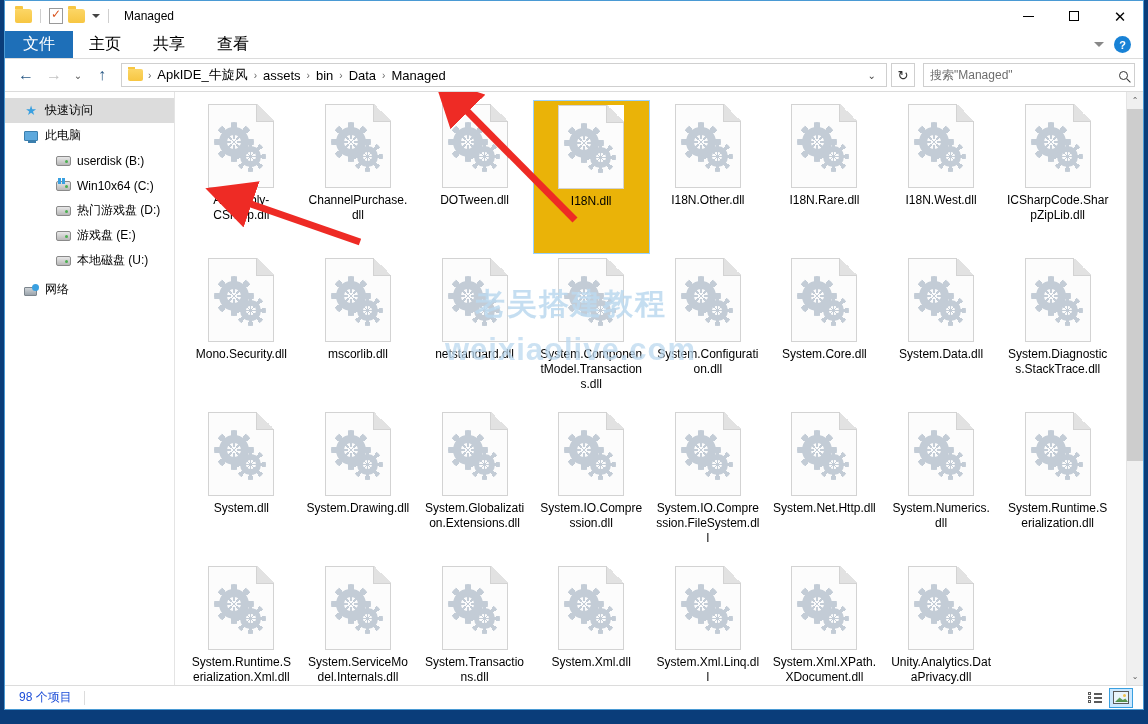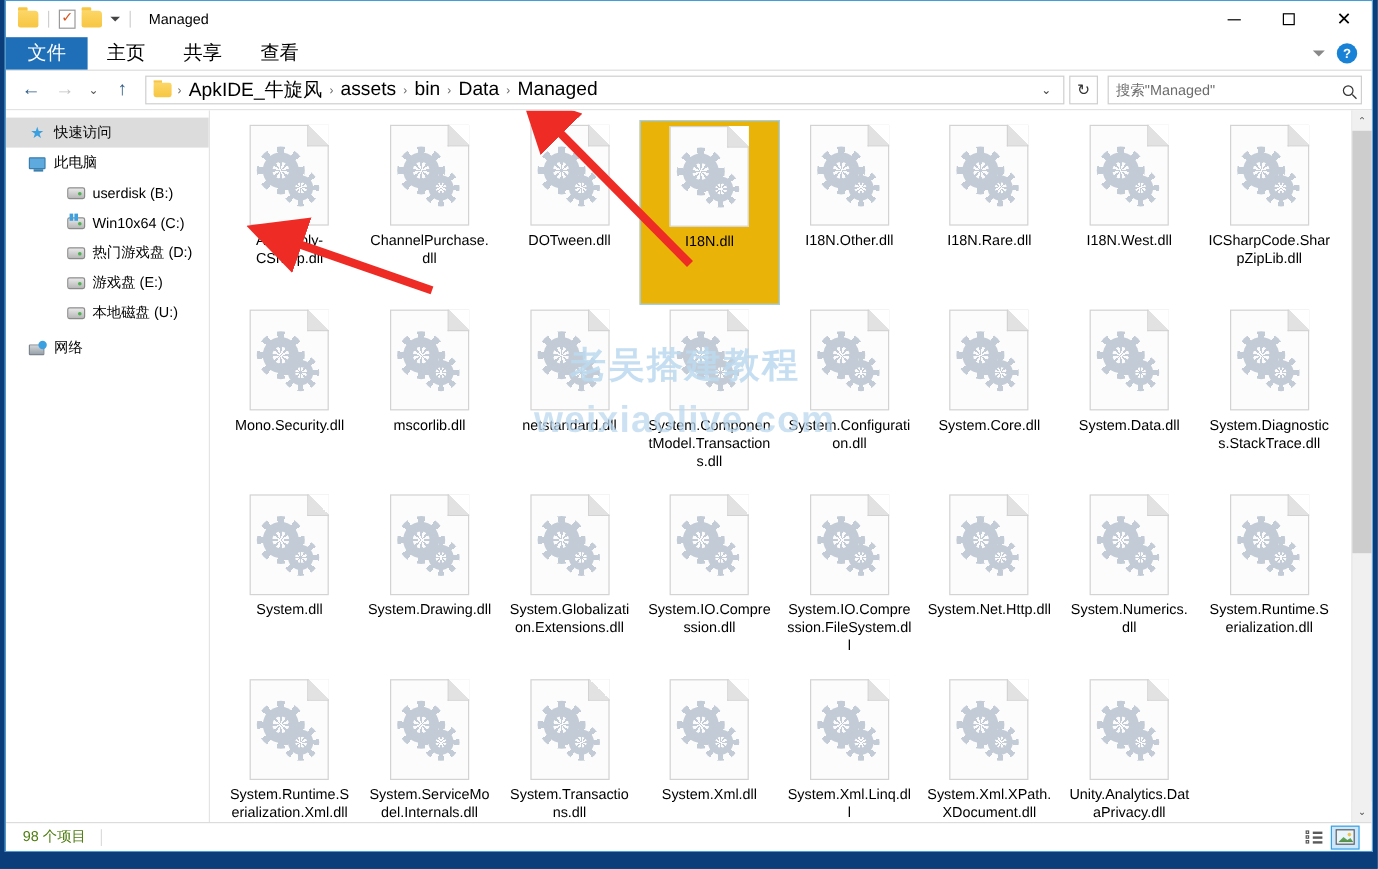--- a/index.html
+++ b/index.html
@@ -118,21 +118,21 @@
   .crumb-folder {
     width: 15px; height: 12px;
     background: linear-gradient(#fcd666, #f7c642);
     border-radius: 1px 2px 2px 2px; position: relative;
     margin: 0 3px 0 2px;
   }
   .crumb-folder::before {
     content: ""; position: absolute; left: 0; top: -2px;
     width: 7px; height: 2px; background: #f7c642;
   }
-  .crumb { font-size: 16px; color: #000; padding: 2px 4px; }
+  .crumb { font-size: 13px; color: #000; padding: 2px 4px; }
   .crumb-sep { font-size: 10px; color: #666; padding: 0 2px; }
   .crumb-caret {
     margin-left: auto; font-size: 10px; color: #444; padding: 0 6px;
   }
   .refresh {
     width: 24px; height: 24px; margin-left: 2px;
     border: 1px solid #cfcfcf; background: #fff;
     display: flex; align-items: center; justify-content: center;
     font-size: 13px; color: #333;
   }
@@ -331,21 +331,21 @@
   }
 
   
   .statusbar {
     height: 24px; min-height: 24px;
     border-top: 1px solid #dcdcdc;
     display: flex; align-items: center;
     background: #fff; padding: 0 4px;
   }
   .status-text {
-    font-size: 12px; color: #4d7c0f; padding-left: 10px;
+    font-size: 12px; color: #1d4ed8; padding-left: 10px;
   }
   .status-sep { width: 1px; height: 14px; background: #dcdcdc; margin-left: 12px; }
   .viewbtns { margin-left: auto; display: flex; gap: 2px; padding-right: 6px; }
   .viewbtn {
     width: 24px; height: 20px;
     display: flex; align-items: center; justify-content: center;
   }
   .viewbtn.active { border: 1px solid #3aa0e0; background: #cce8ff; }
   .det-ico {
     width: 14px; height: 11px; position: relative;

